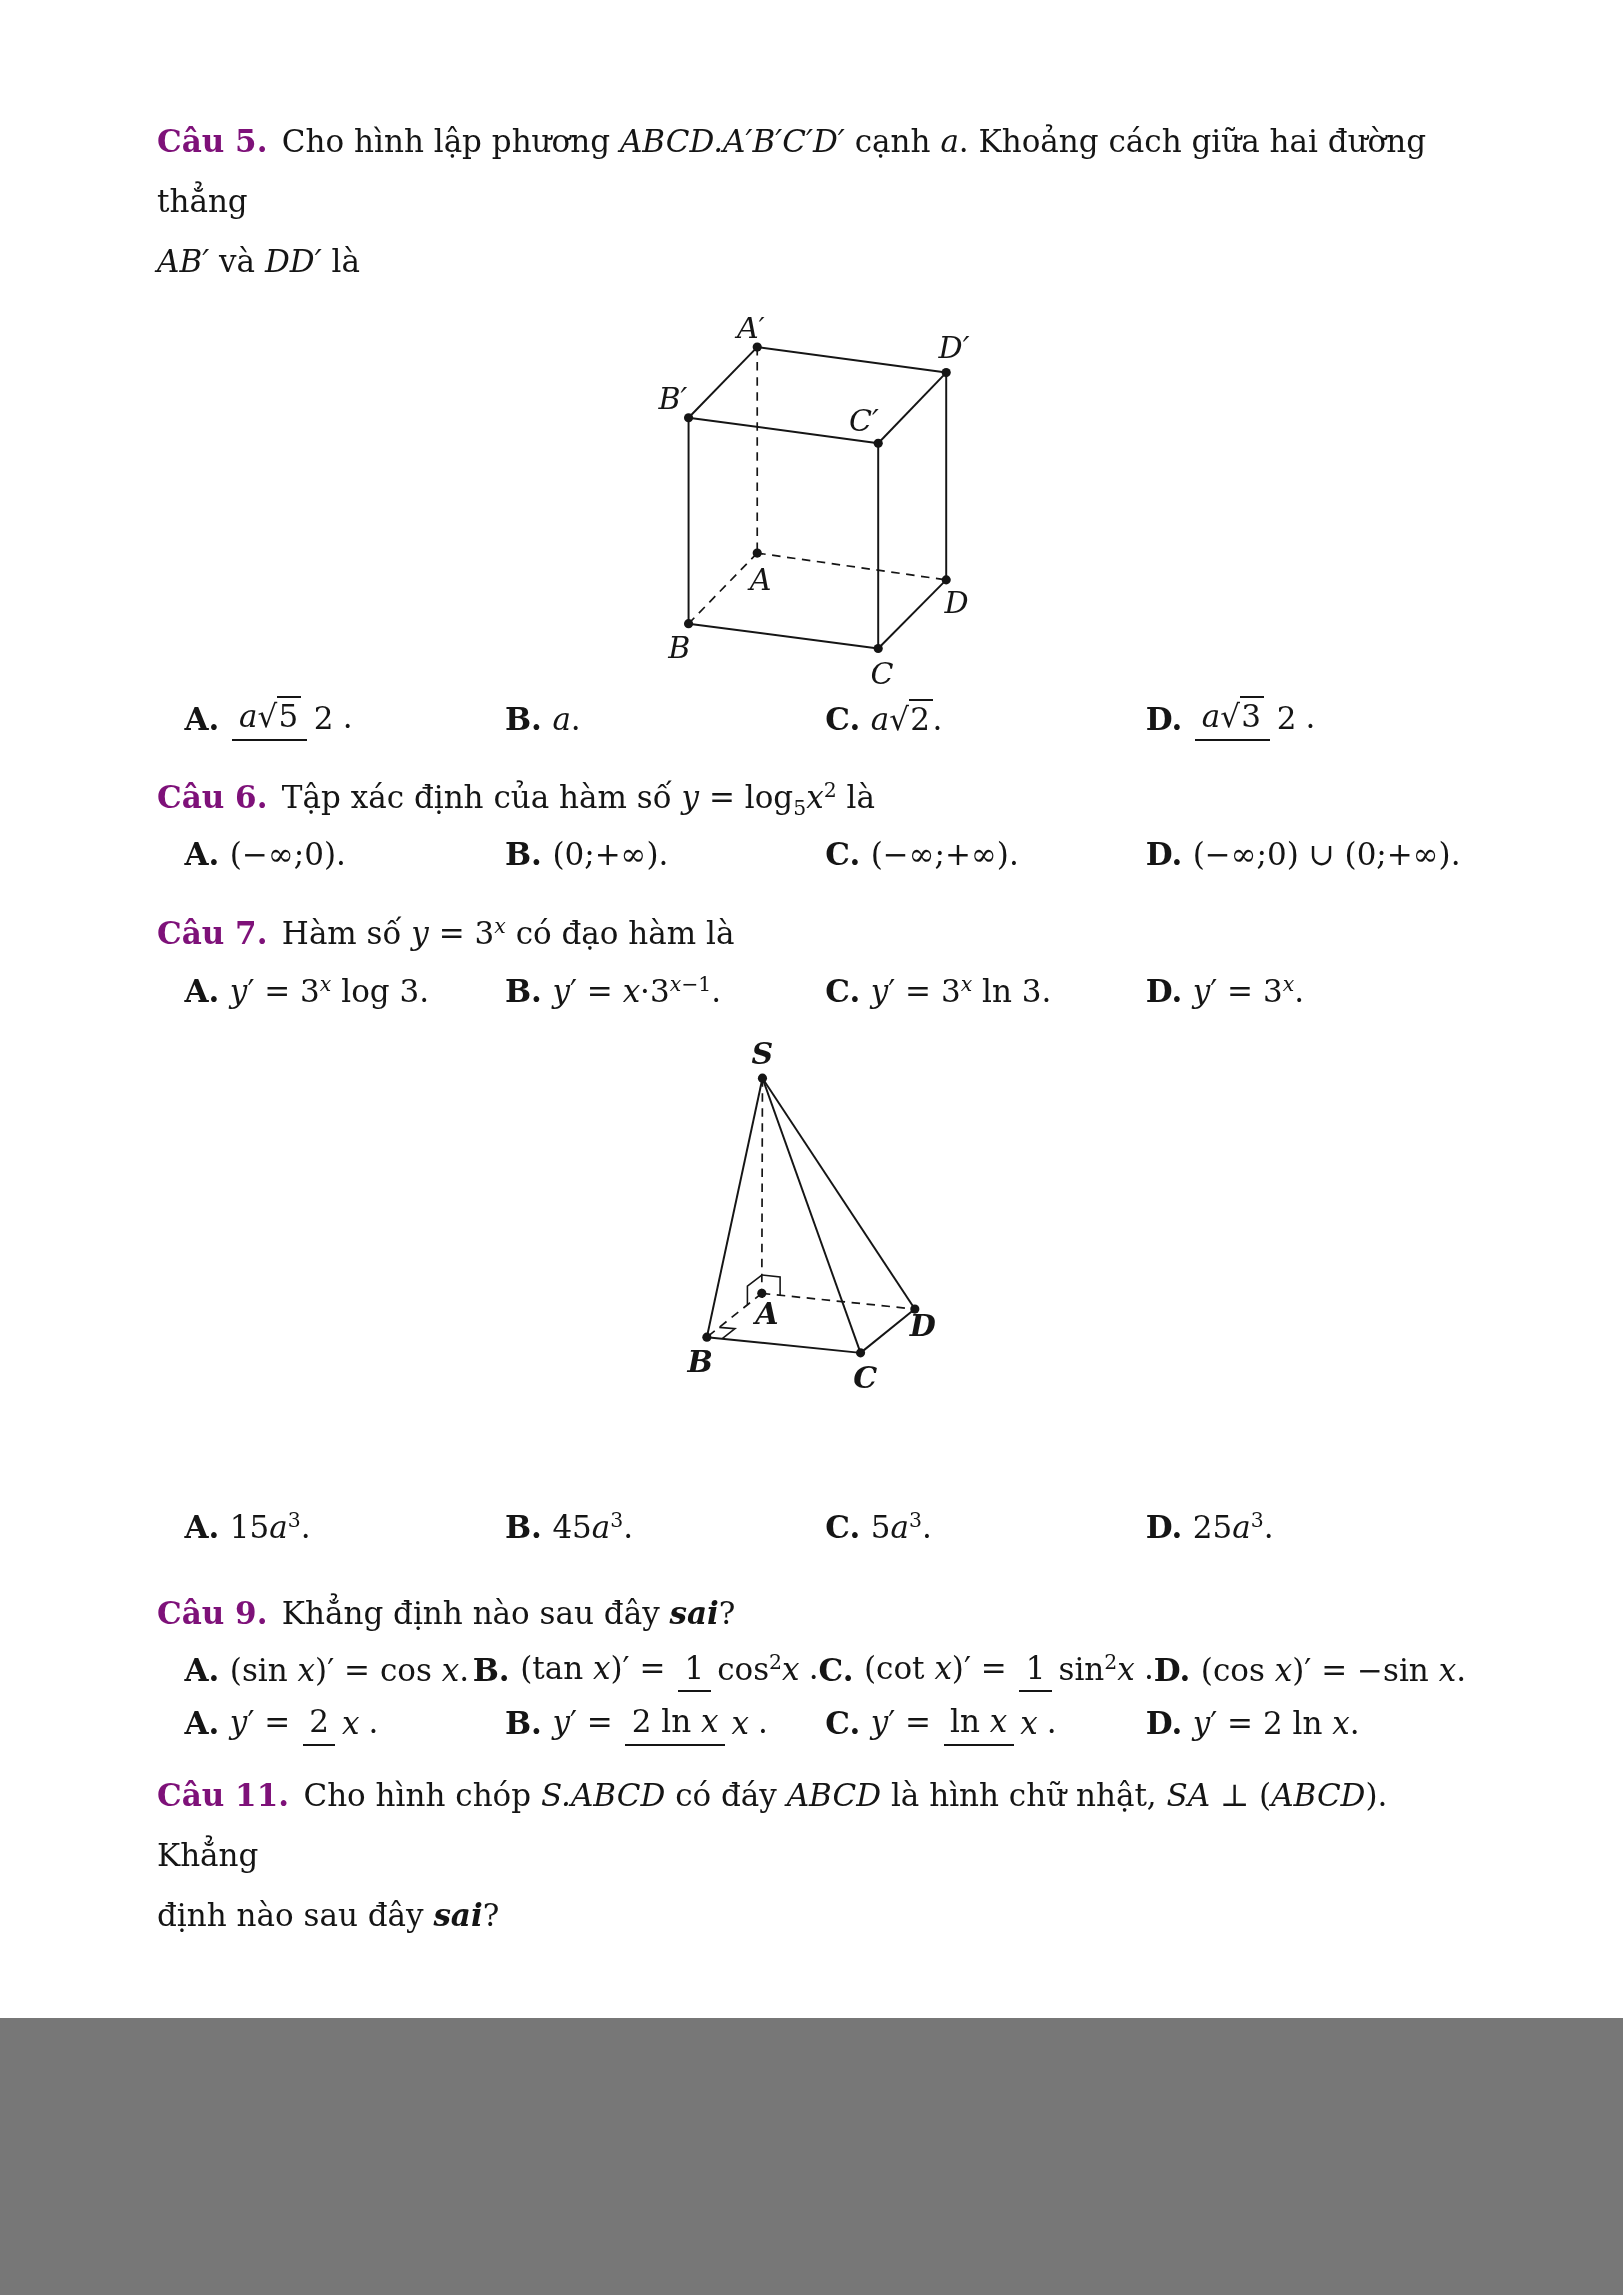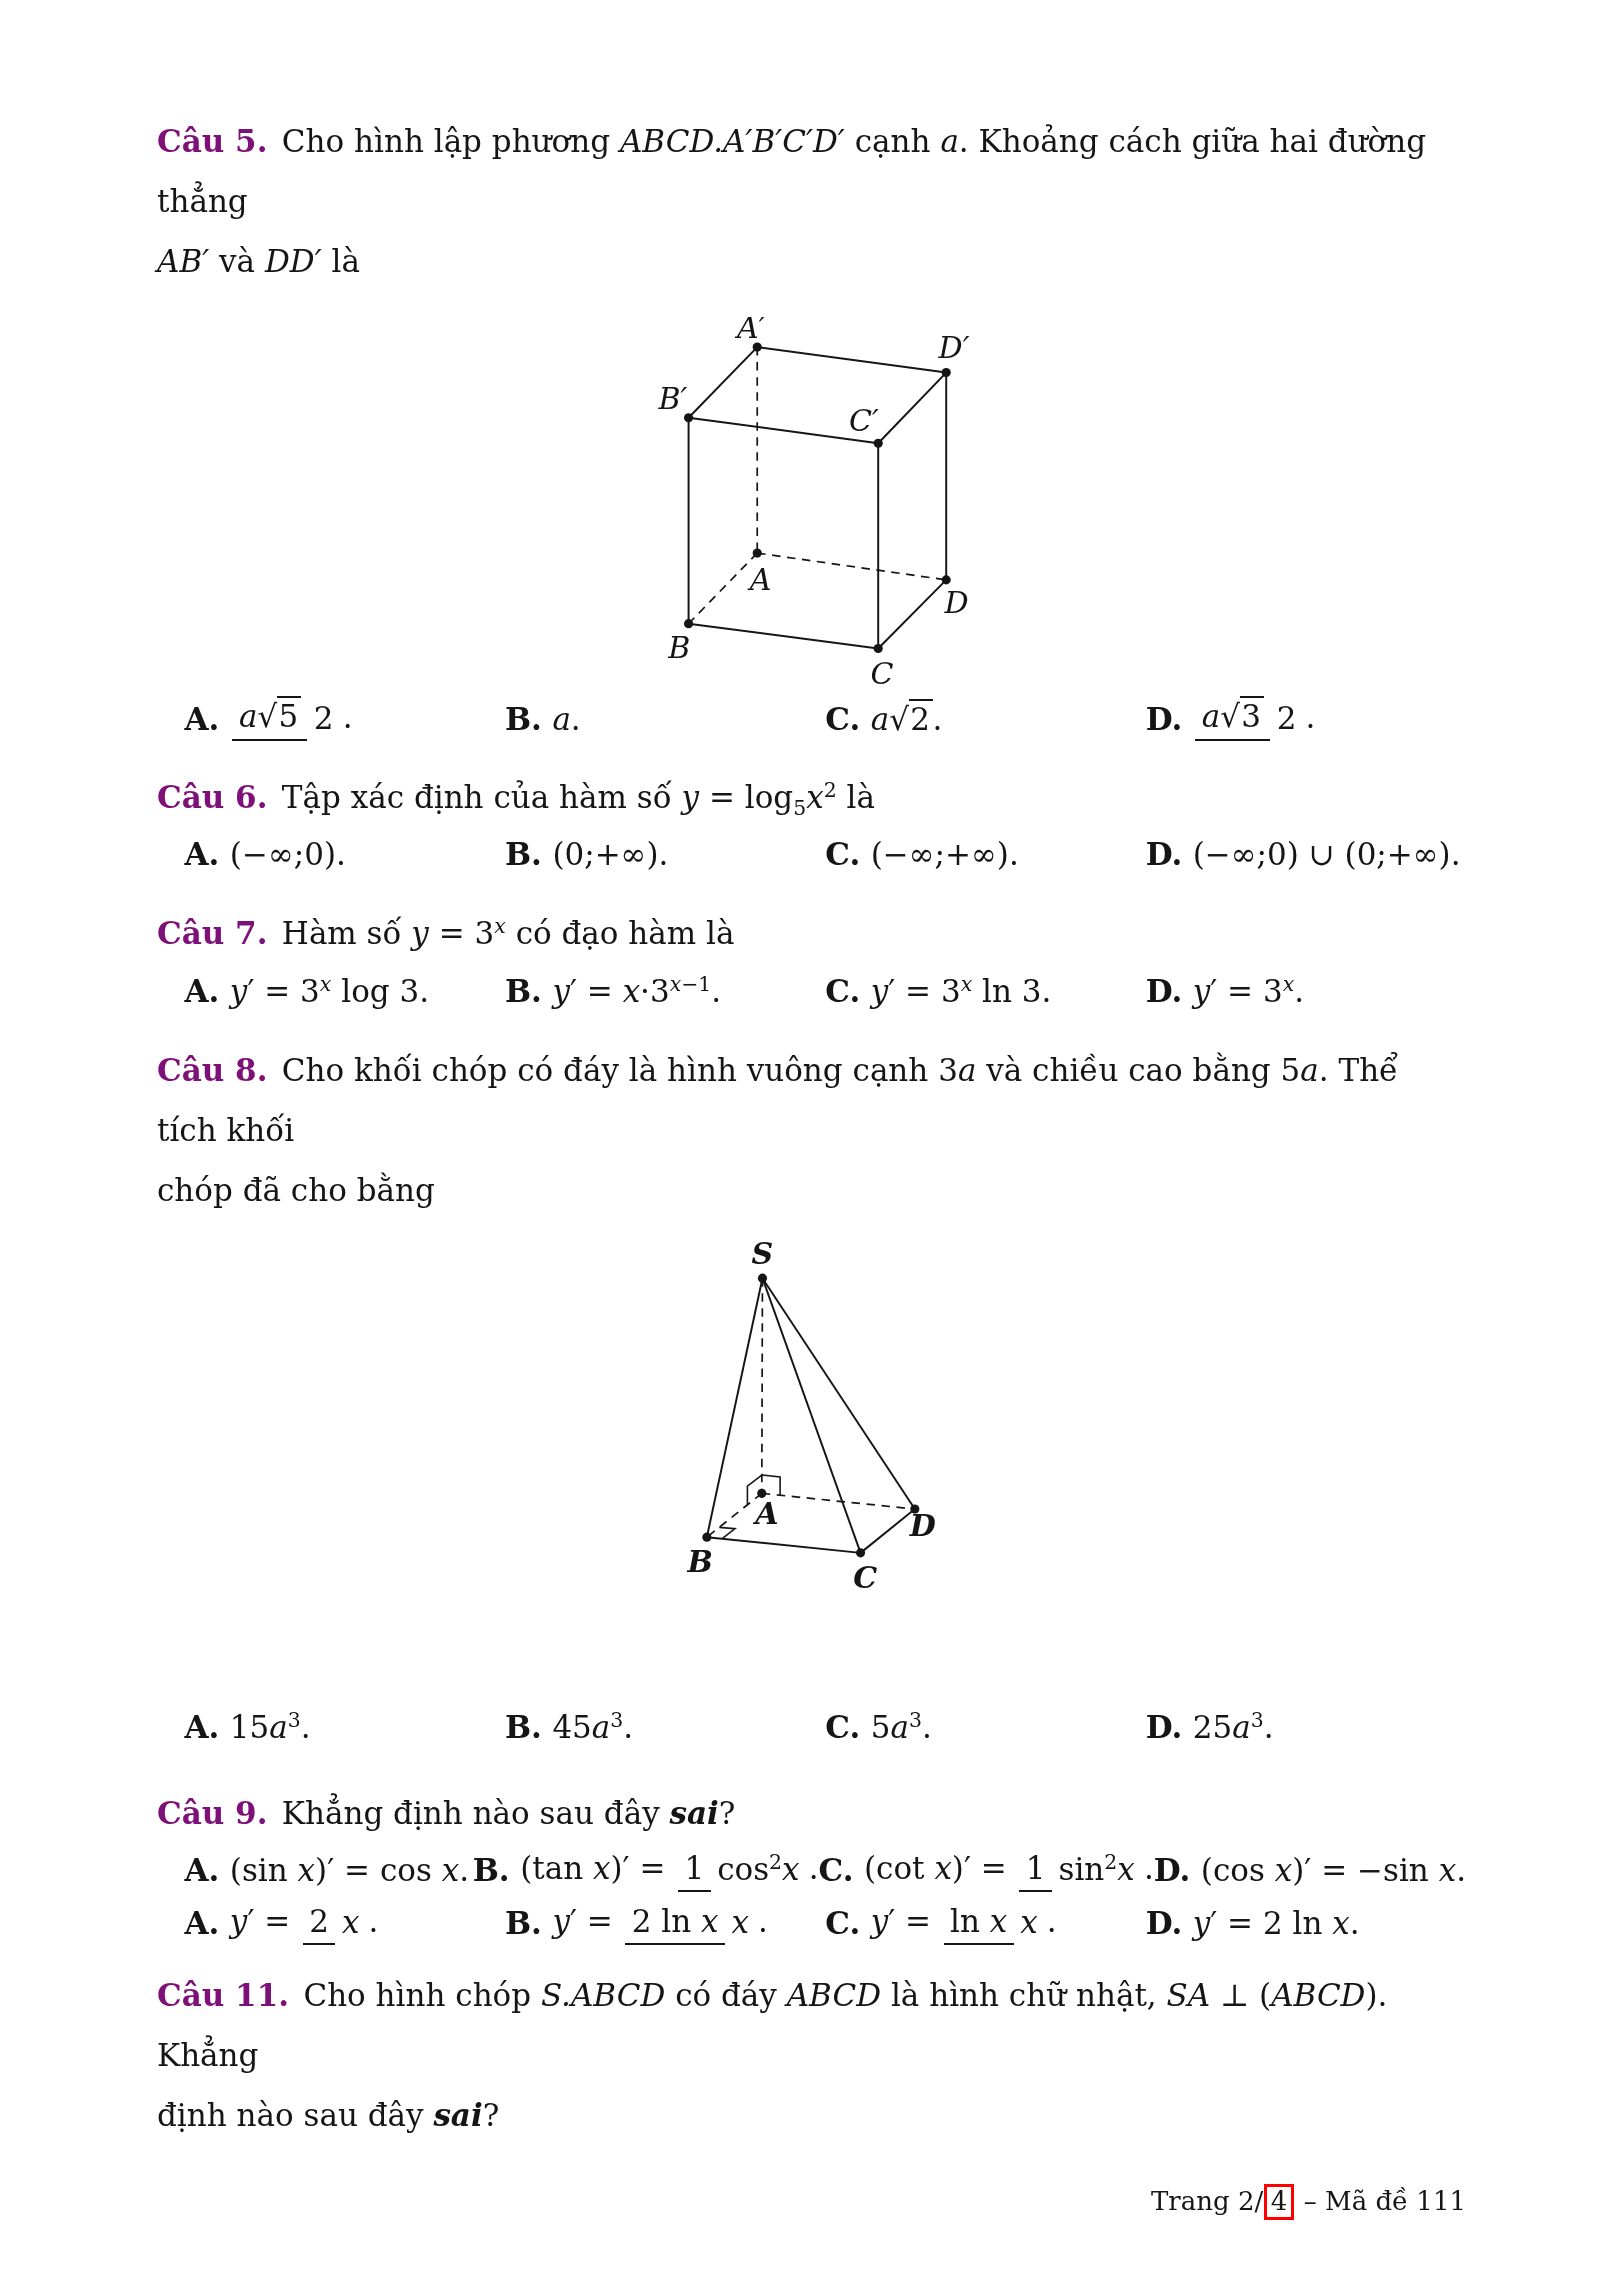--- a/index.html
+++ b/index.html
@@ -3,21 +3,21 @@
 <meta charset="utf-8">
 <style>
   html,body{margin:0;padding:0;}
   body{
     background:#777;
     font-family:"DejaVu Serif","Liberation Serif",serif;
     color:var(--text,#151515);
   }
   .page{
     position:relative;
-    width:1623px;height:2295px;
+    width:1623px;height:2018px;
     background:#ffffff;
     margin:0 auto;
     overflow:hidden;
   }
   .content{
     padding:111px 157px 0 157px;
     font-size:31px;
     line-height:60px;
   }
   .question{margin:0;}
@@ -212,21 +212,20 @@
             <span class="opt-formula"><i>y</i>′ = 3<sup><i>x</i></sup> ln 3.</span>
           </div>
           <div class="option">
             <b class="opt-letter">D.</b>
             <span class="opt-formula"><i>y</i>′ = 3<sup><i>x</i></sup>.</span>
           </div>
         </div>
     </section>
 
     <section class="question mt45">
-      <p class="q-text"><b class="q-label">Câu 8.</b><span class="q-body">Cho khối chóp có đáy là hình vuông cạnh 3<i>a</i> và chiều cao bằng 5<i>a</i>. Thể tích khối<br>chóp đã cho bằng</span></p>
 
       <figure class="figure fig-pyramid">
         <svg width="327" height="406" viewBox="0 0 500 620" style="font-size:47px">
           <g class="edges-solid">
             <line class="edge" x1="175" y1="58" x2="90" y2="454"></line>
             <line class="edge" x1="175" y1="58" x2="325" y2="478"></line>
             <line class="edge" x1="175" y1="58" x2="408" y2="411"></line>
             <line class="edge" x1="90" y1="454" x2="325" y2="478"></line>
             <line class="edge" x1="325" y1="478" x2="408" y2="411"></line>
           </g>

